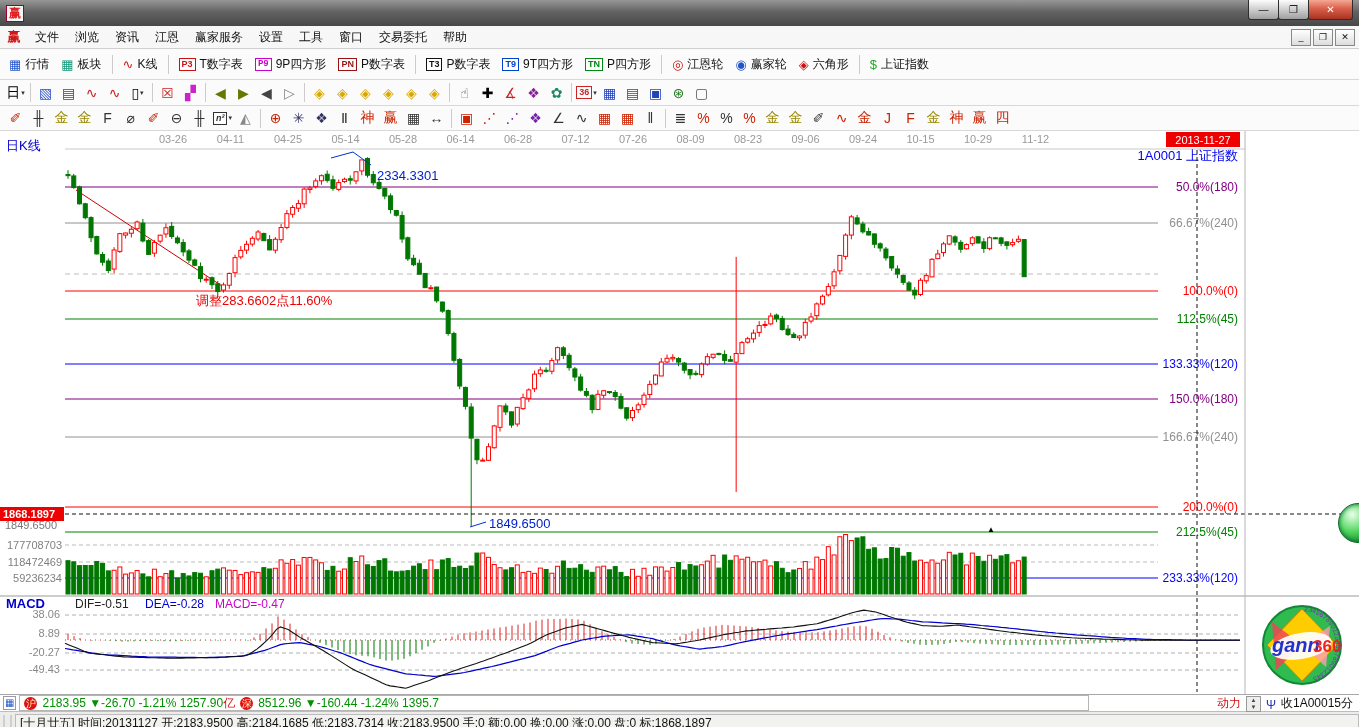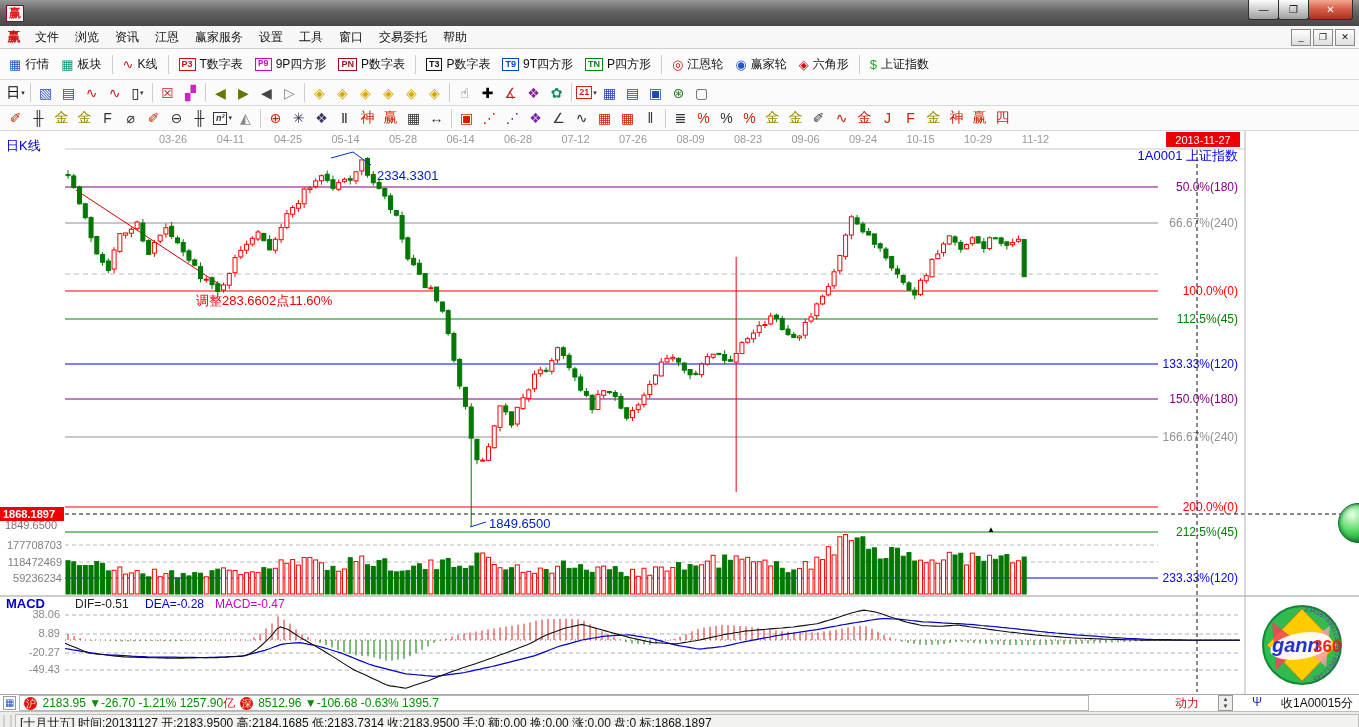--- a/index.html
+++ b/index.html
@@ -45,21 +45,21 @@
               border:1px solid #0a6a1e;box-shadow:inset 0 0 4px #063;}
   
   .status1{height:16px;display:flex;align-items:center;border-top:1px solid #a8a8a8;background:#fff;font-size:12px}
   .s1grid{color:#2255cc;border:1px solid #99a;font-size:10px;line-height:12px;margin:0 3px;padding:0 1px;background:#fff}
   .qfield{display:flex;align-items:center;gap:5px;border:1px solid #b5b5b5;height:14px;flex:0 0 1060px;
           padding:0 4px;background:#fff}
   .badge{display:inline-block;width:13px;height:13px;border-radius:50%;background:#e01010;color:#fff0c0;
          font-size:10px;line-height:13px;text-align:center}
   .qtext{color:#009100;white-space:nowrap}
   .red{color:#d01010}
-  .s1right{margin-left:auto;display:flex;align-items:flex-start;gap:19px;padding-right:6px;white-space:nowrap}
+  .s1right{margin-left:auto;display:flex;align-items:flex-end;gap:5px;padding-right:6px;white-space:nowrap}
   .spinner{display:inline-flex;flex-direction:column;border:1px solid #999;background:#eee;width:13px;height:14px}
   .spinner span{font-size:6px;line-height:7px;text-align:center;color:#444}
   .antenna{color:#2233bb;font-size:12px}
   .status2{height:21px;background:#ececea;border-top:1px solid #bdbdbd;display:flex;align-items:center}
   .grip{width:5px;height:15px;margin:0 3px;border-left:2px solid #cfcfcf;border-right:2px solid #cfcfcf}
   .s2field{flex:1;height:16px;border:1px solid #bbb;background:#f2f2f0;font-size:12px;
            line-height:16px;padding-left:4px;white-space:nowrap;overflow:hidden}
 </style>
 </head>
 <body>
@@ -225,21 +225,21 @@
       <span style="color: rgb(204, 34, 34);">∡</span>
     </span>
     <span class="ibtn">
       <span style="color: rgb(136, 34, 153);">❖</span>
     </span>
     <span class="ibtn">
       <span style="color: rgb(26, 136, 102);">✿</span>
     </span>
     <span class="tb-sep"></span>
     <span class="ibtn">
-      <span class="mini-box" style="color: rgb(204, 34, 34);">21</span>
+      <span class="mini-box" style="color: rgb(204, 34, 34);">36</span>
       <span class="drop">▾</span>
     </span>
     <span class="ibtn">
       <span style="color: rgb(34, 68, 187);">▦</span>
     </span>
     <span class="ibtn">
       <span style="color: rgb(34, 68, 187);">▤</span>
     </span>
     <span class="ibtn">
       <span style="color: rgb(34, 68, 187);">▣</span>
@@ -1173,21 +1173,21 @@
     </svg>
   <div class="green-ball"></div>
 </div>
 
 <div class="status1">
   <span class="s1grid">▦</span>
   <div class="qfield">
     <span class="badge">沪</span>
     <span class="qtext"><span>2183.95 ▼-26.70 -1.21% 1257.90</span><span class="red">亿</span></span>
     <span class="badge">深</span>
-    <span class="qtext">8512.96 ▼-106.68 -0.63% 1395.7</span>
+    <span class="qtext">8512.96 ▼-160.44 -1.24% 1395.7</span>
   </div>
   <div class="s1right">
     <span class="red">动力</span>
     <span class="spinner">
       <span>▲</span>
       <span>▼</span>
     </span>
     <span class="antenna">Ψ</span>
     <span>收1A00015分</span>
   </div>

